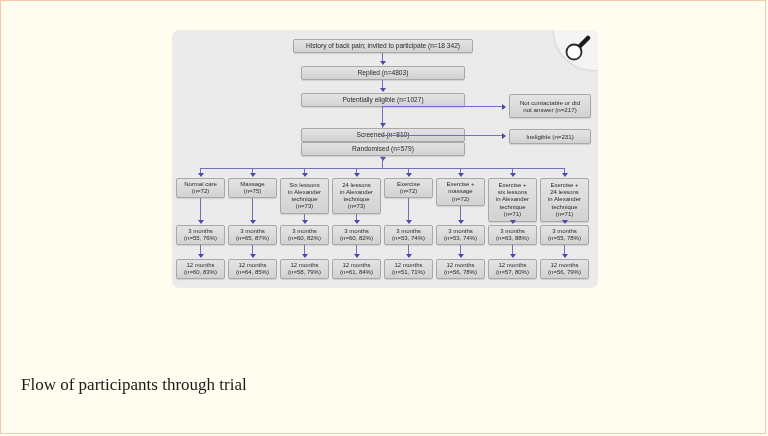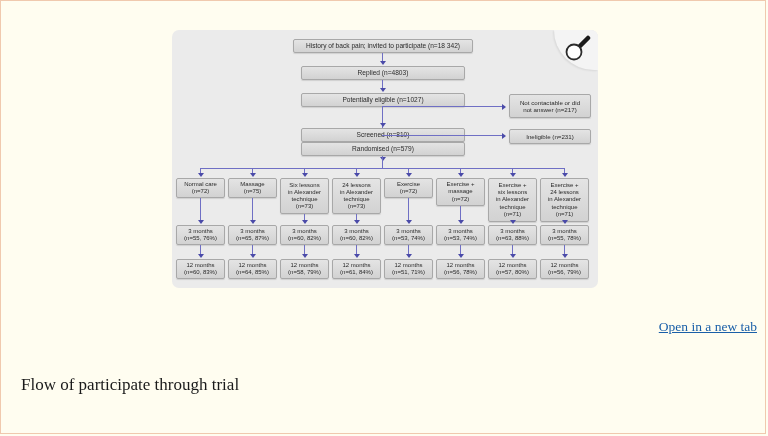--- a/index.html
+++ b/index.html
@@ -265,17 +265,16 @@
     <div class="arrow-down" style="left:390px; top:190px;"></div>
     <div class="node fu" style="left:368px; top:195px; width:49px;">3 months
 (n=55, 78%)</div>
     <div class="conn vline" style="left:392px; top:215px; height:11px;"></div>
     <div class="arrow-down" style="left:390px; top:224px;"></div>
     <div class="node fu" style="left:368px; top:229px; width:49px;">12 months
 (n=56, 79%)</div>
 
   </div>
 
-  <a class="open-link">Open in a new tab</a>
-
-  <div class="caption">Flow of participate through trial</div>
+
+  <div class="caption">Flow of participants through trial</div>
 
 </div>
 
 </body></html>

